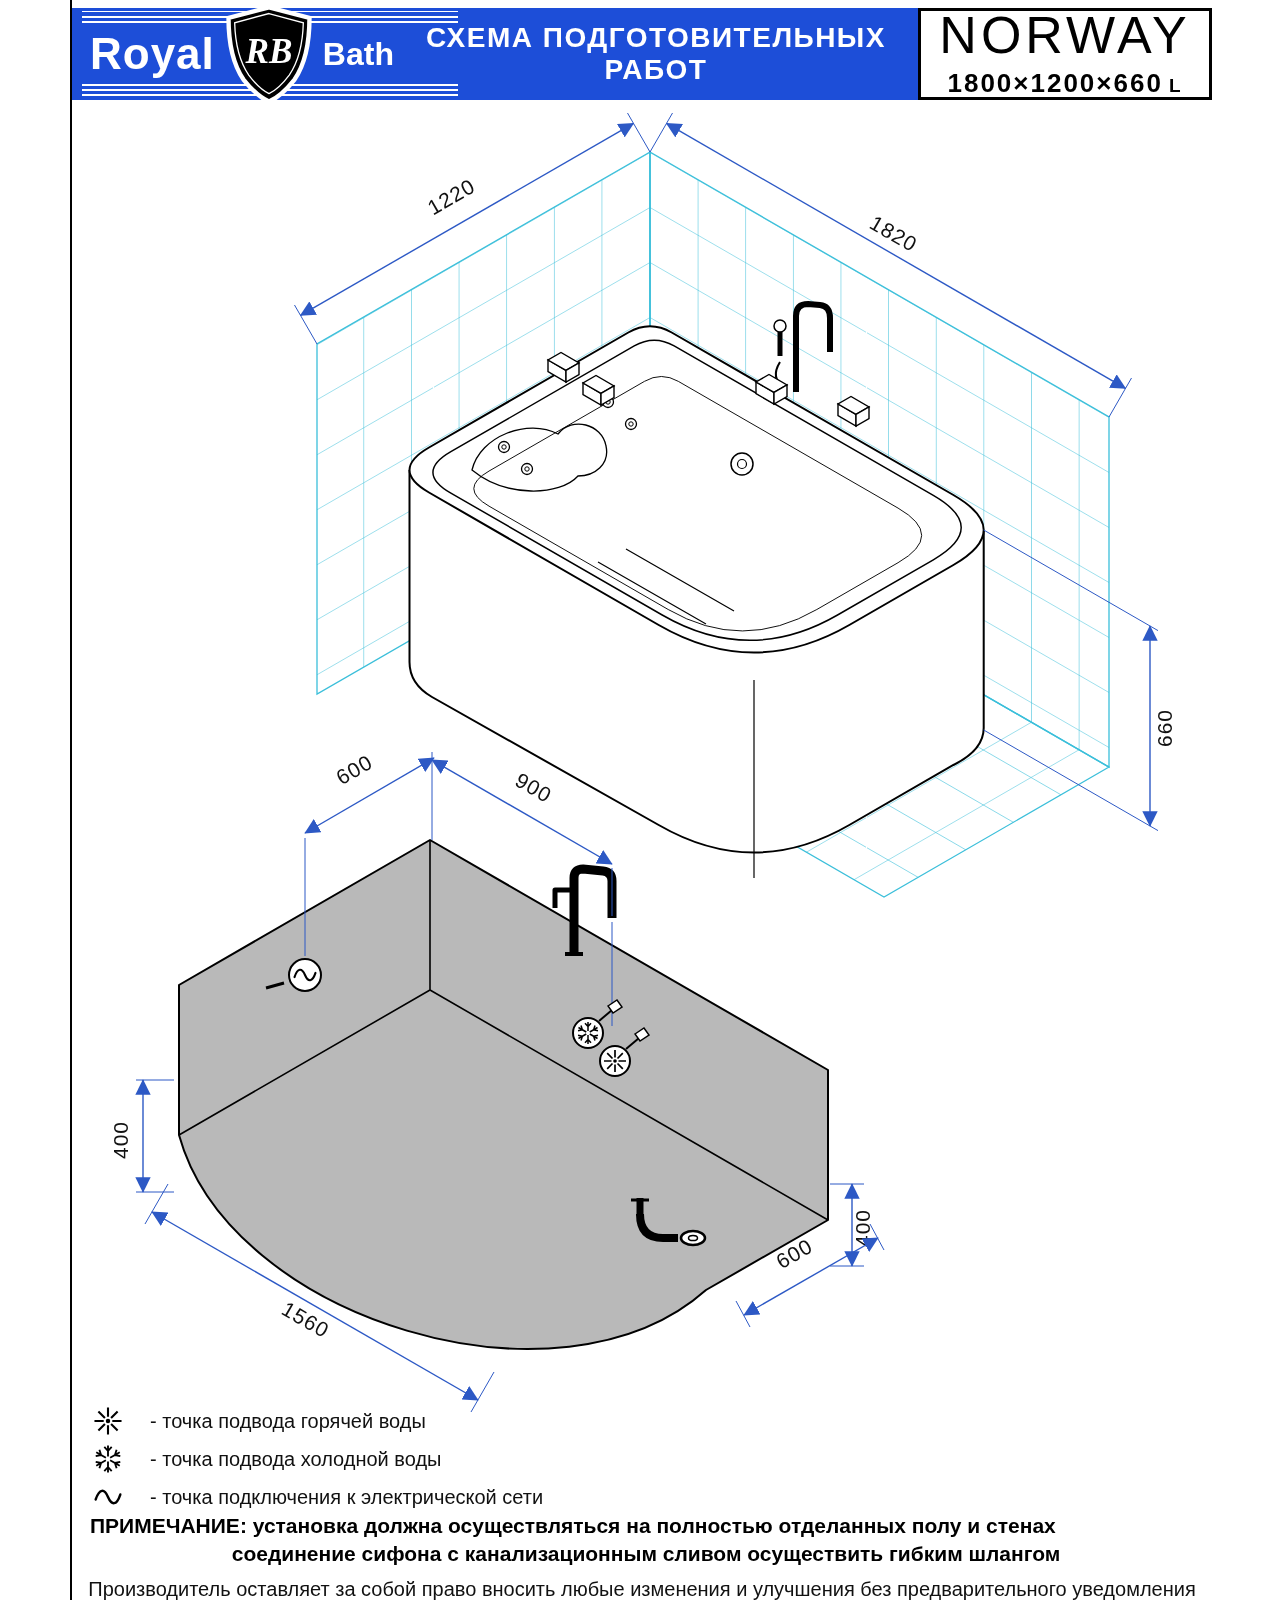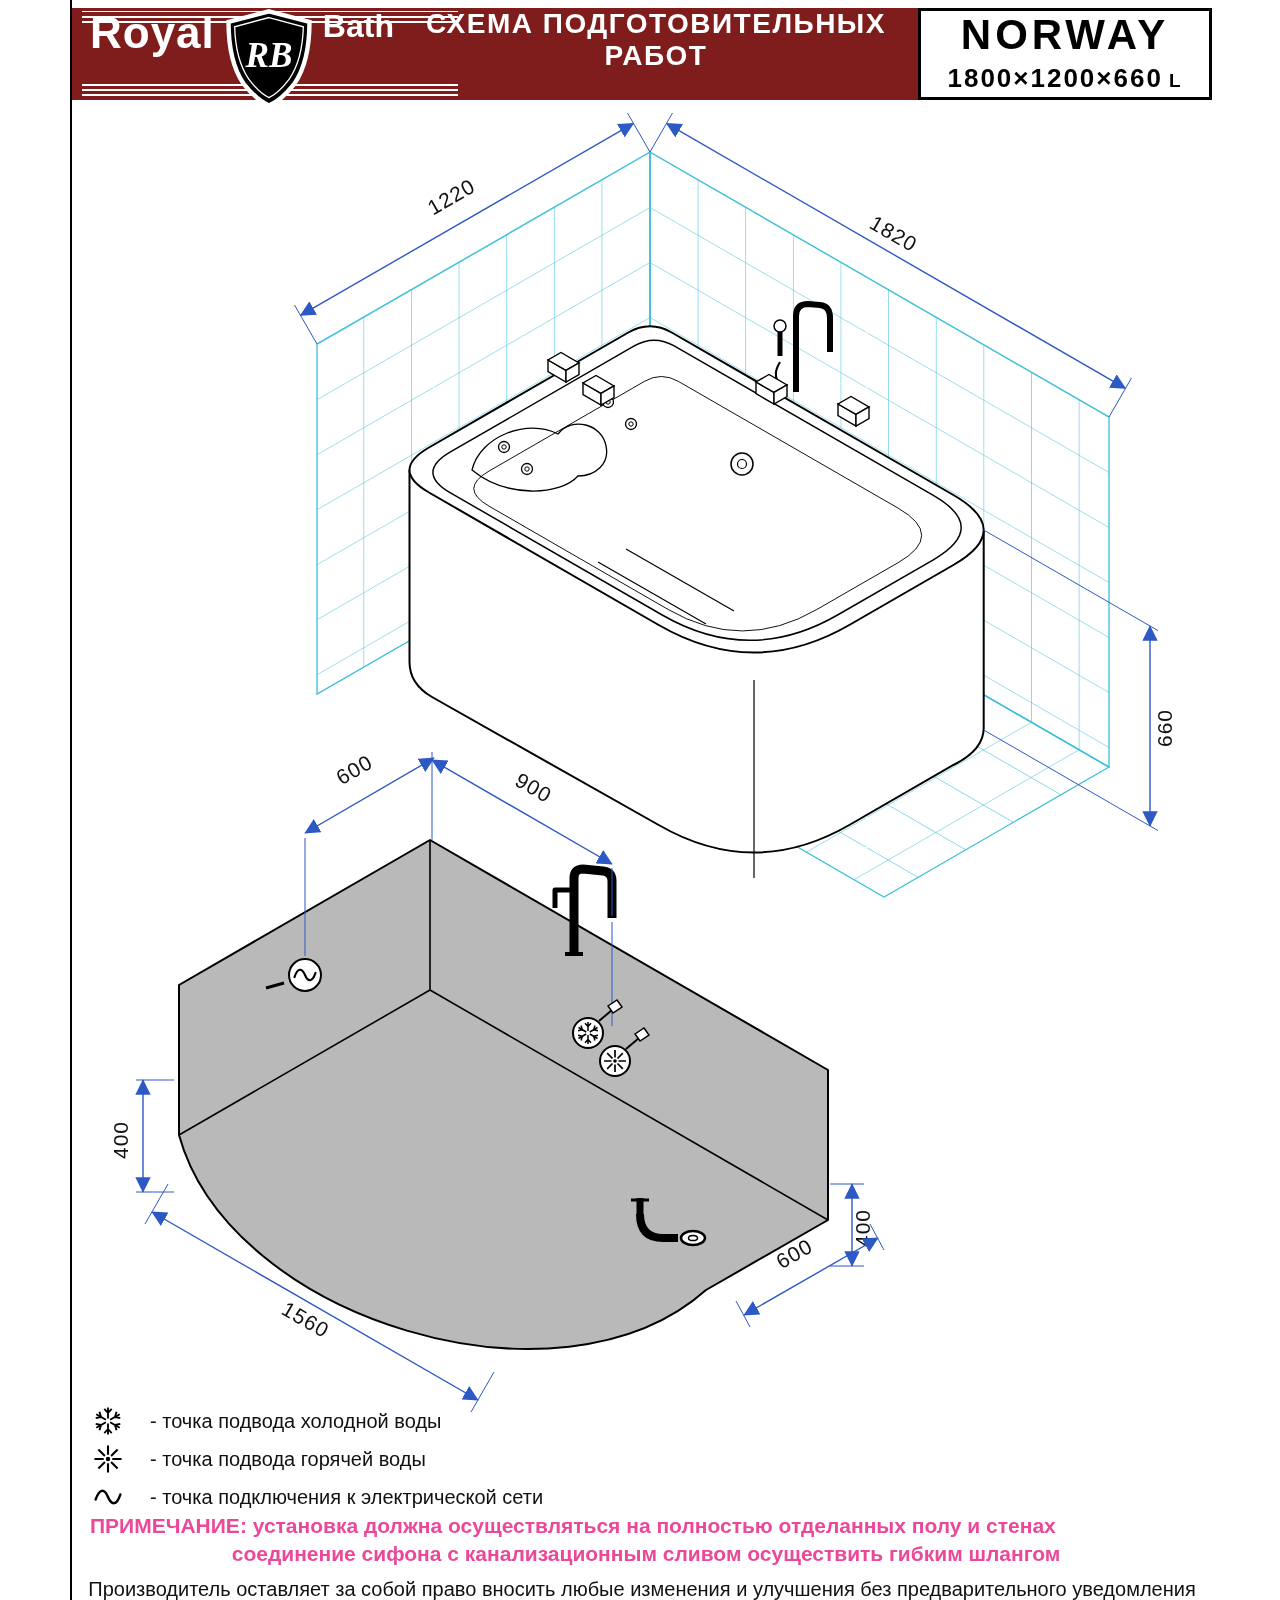--- a/index.html
+++ b/index.html
@@ -1,42 +1,42 @@
 <!DOCTYPE html>
 <html><head>
 <meta charset="utf-8">
 <style>
   html,body{margin:0;padding:0;background:#fff}
   .page{position:relative;width:1280px;height:1600px;background:#fff;font-family:"Liberation Sans",sans-serif;overflow:hidden}
   .page-border-left{position:absolute;left:70px;top:0;width:2px;height:1600px;background:#000}
   
   .header{position:absolute;left:72px;top:8px;width:1140px;height:92px;display:flex;z-index:2}
-  .logo-block{position:relative;width:846px;height:92px;background:#7f1d1d;display:flex;color:#fff}
+  .logo-block{position:relative;width:846px;height:92px;background:#1d4ed8;display:flex;align-items:center;color:#fff}
   .stripes{position:absolute;left:10px;width:376px;height:13px;background:repeating-linear-gradient(to bottom,#fff 0 1.5px,transparent 1.5px 5px)}
   .stripes.top{top:3px}.stripes.bottom{bottom:3px}
   .brand-royal{font-size:44px;font-weight:bold;margin-left:18px;letter-spacing:1px;position:relative;z-index:1}
   .shield{width:88px;height:100px;margin:0 10px;flex:none;position:relative;z-index:1}
   .shield-text{font-family:"Liberation Serif",serif;font-style:italic;font-weight:bold;font-size:40px;fill:#fff}
   .brand-bath{font-size:32px;font-weight:bold;position:relative;z-index:1}
   .doc-title{flex:1;text-align:center;font-size:28px;font-weight:bold;letter-spacing:1.5px;padding:0 8px}
   .model-box{width:294px;height:92px;background:#fff;border:3px solid #000;box-sizing:border-box;display:flex;flex-direction:column;align-items:center;justify-content:center;color:#000}
-  .model-name{font-size:42px;font-weight:bold;letter-spacing:4px;line-height:1}
+  .model-name{font-size:52px;font-weight:normal;letter-spacing:4px;line-height:1}
   .model-size{font-size:26px;font-weight:bold;letter-spacing:2px;margin-top:7px}
   .model-size .unit{font-size:19px;margin-left:6px}
   
   .drawing{position:absolute;left:0;top:0;z-index:1}
   text.dimtxt{font-family:"Liberation Sans",sans-serif;font-size:21px;fill:#111;letter-spacing:1px}
   .dim{stroke:#2d59c5;stroke-width:1.4;fill:none;marker-start:url(#arr);marker-end:url(#arr)}
   .ext{stroke:#2d59c5;stroke-width:1;fill:none}
   
   .legend{position:absolute;left:92px;top:1402px;z-index:2}
   .legend-row{display:flex;align-items:center;height:38px}
   .lg-ic{width:32px;height:32px;flex:none}
   .lg-text{font-size:20px;color:#111;margin-left:26px;white-space:nowrap}
-  .note{position:absolute;left:90px;top:1514px;width:1112px;font-weight:bold;font-size:21px;color:#ec4899;z-index:2}
+  .note{position:absolute;left:90px;top:1514px;width:1112px;font-weight:bold;font-size:21px;color:#000000;z-index:2}
   .note-line2{text-align:center;margin-top:4px}
   .footer{position:absolute;left:72px;top:1578px;width:1140px;text-align:center;font-size:20px;color:#111;z-index:2}
 </style>
 </head>
 <body>
 
 <div class="page">
   <div class="page-border-left"></div>
 
   <div class="header">
@@ -242,29 +242,29 @@
         <line class="ext" x1="750" y1="1327" x2="736" y2="1301"></line>
         <line class="dim" x1="878" y1="1238" x2="744" y2="1315"></line>
         <text class="dimtxt" transform="translate(798 1260) rotate(-30)" text-anchor="middle">600</text>
       </g>
     </g>
   </svg>
 
   <div class="legend">
     <div class="legend-row">
       <svg class="lg-ic" viewBox="-13 -13 26 26">
+          <use href="#icHot"></use>
+        </svg>
+      <span class="lg-text">- точка подвода горячей воды</span>
+    </div>
+    <div class="legend-row">
+      <svg class="lg-ic" viewBox="-13 -13 26 26">
           <use href="#icCold"></use>
         </svg>
       <span class="lg-text">- точка подвода холодной воды</span>
-    </div>
-    <div class="legend-row">
-      <svg class="lg-ic" viewBox="-13 -13 26 26">
-          <use href="#icHot"></use>
-        </svg>
-      <span class="lg-text">- точка подвода горячей воды</span>
     </div>
     <div class="legend-row">
       <svg class="lg-ic" viewBox="-13 -13 26 26">
           <use href="#icTilde"></use>
         </svg>
       <span class="lg-text">- точка подключения к электрической сети</span>
     </div>
   </div>
 
   <div class="note">

